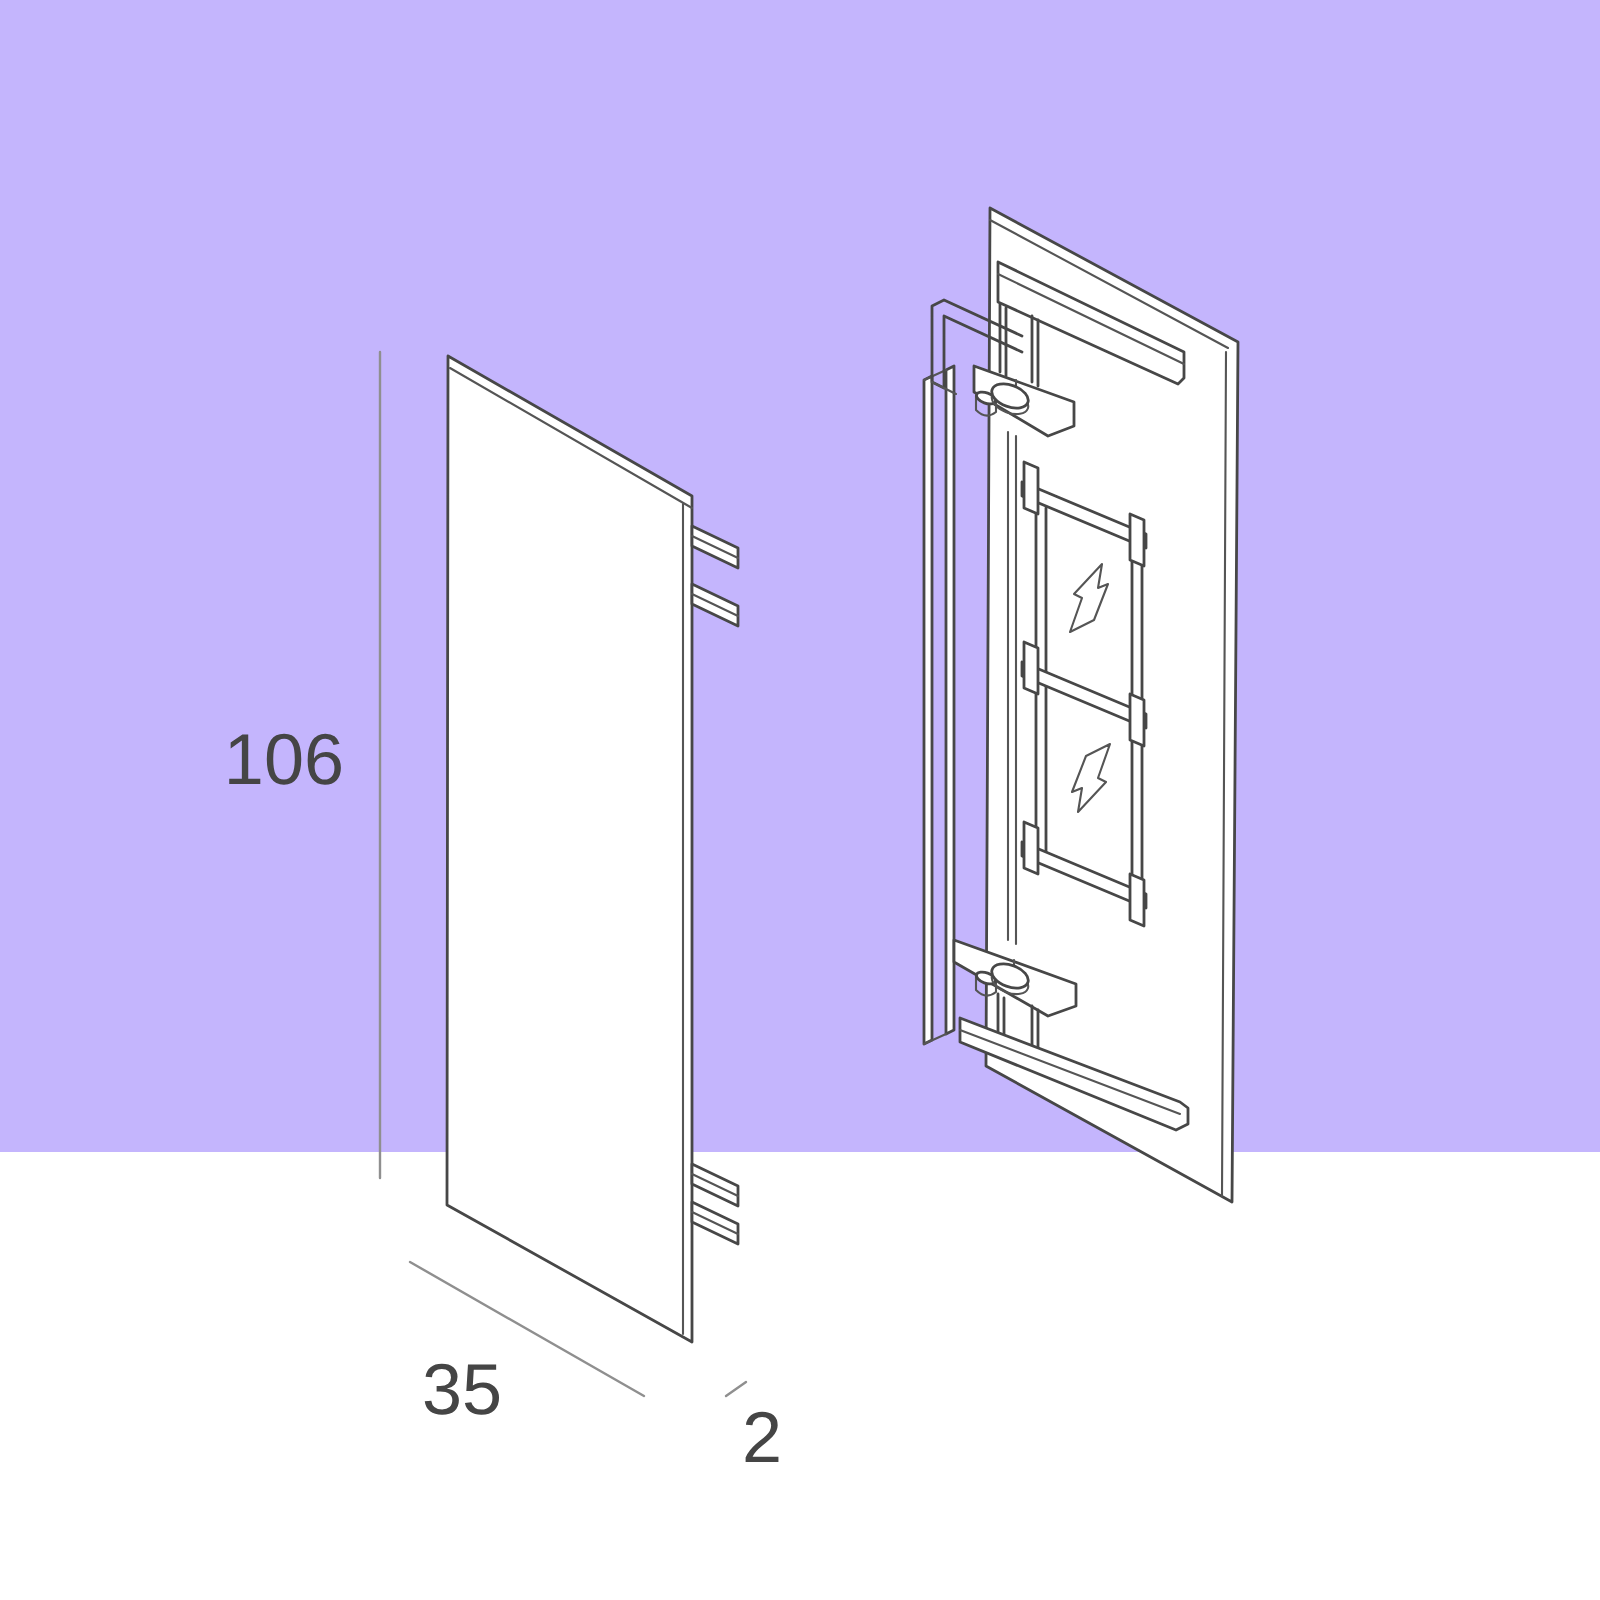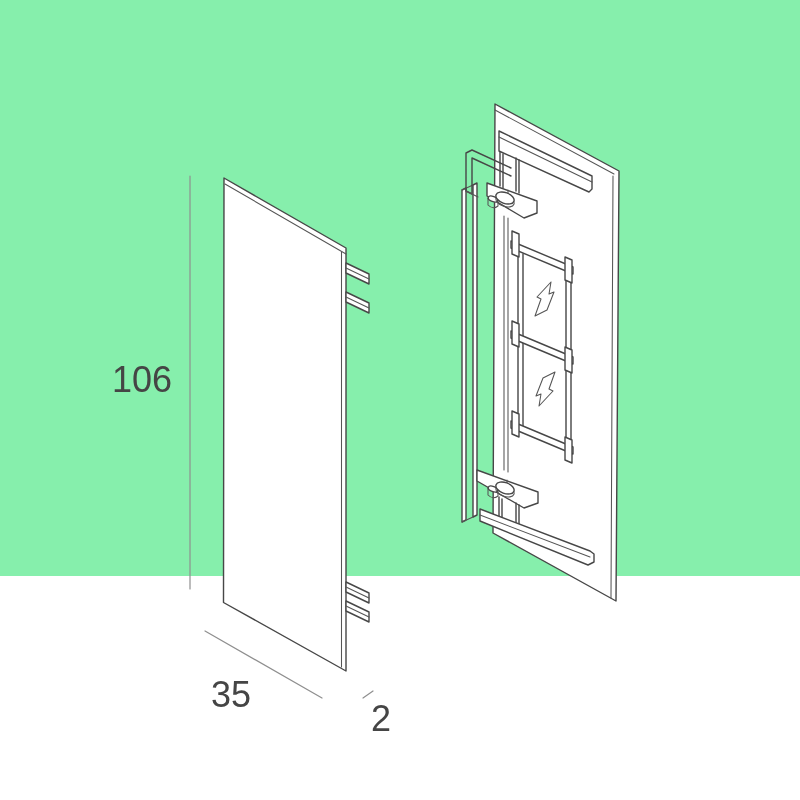--- a/index.html
+++ b/index.html
@@ -8,21 +8,21 @@
     background: #ffffff;
     width: 800px;
     height: 800px;
     overflow: hidden;
     font-family: "Liberation Sans", sans-serif;
   }
   .canvas {
     position: relative;
     width: 800px;
     height: 576px;
-    background: #86efac;
+    background: #c4b5fd;
   }
   svg { display: block; }
 
   
   .part {
     fill: none;
     stroke: #474747;
     stroke-width: 1.4;
     stroke-linejoin: round;
     stroke-linecap: round;

